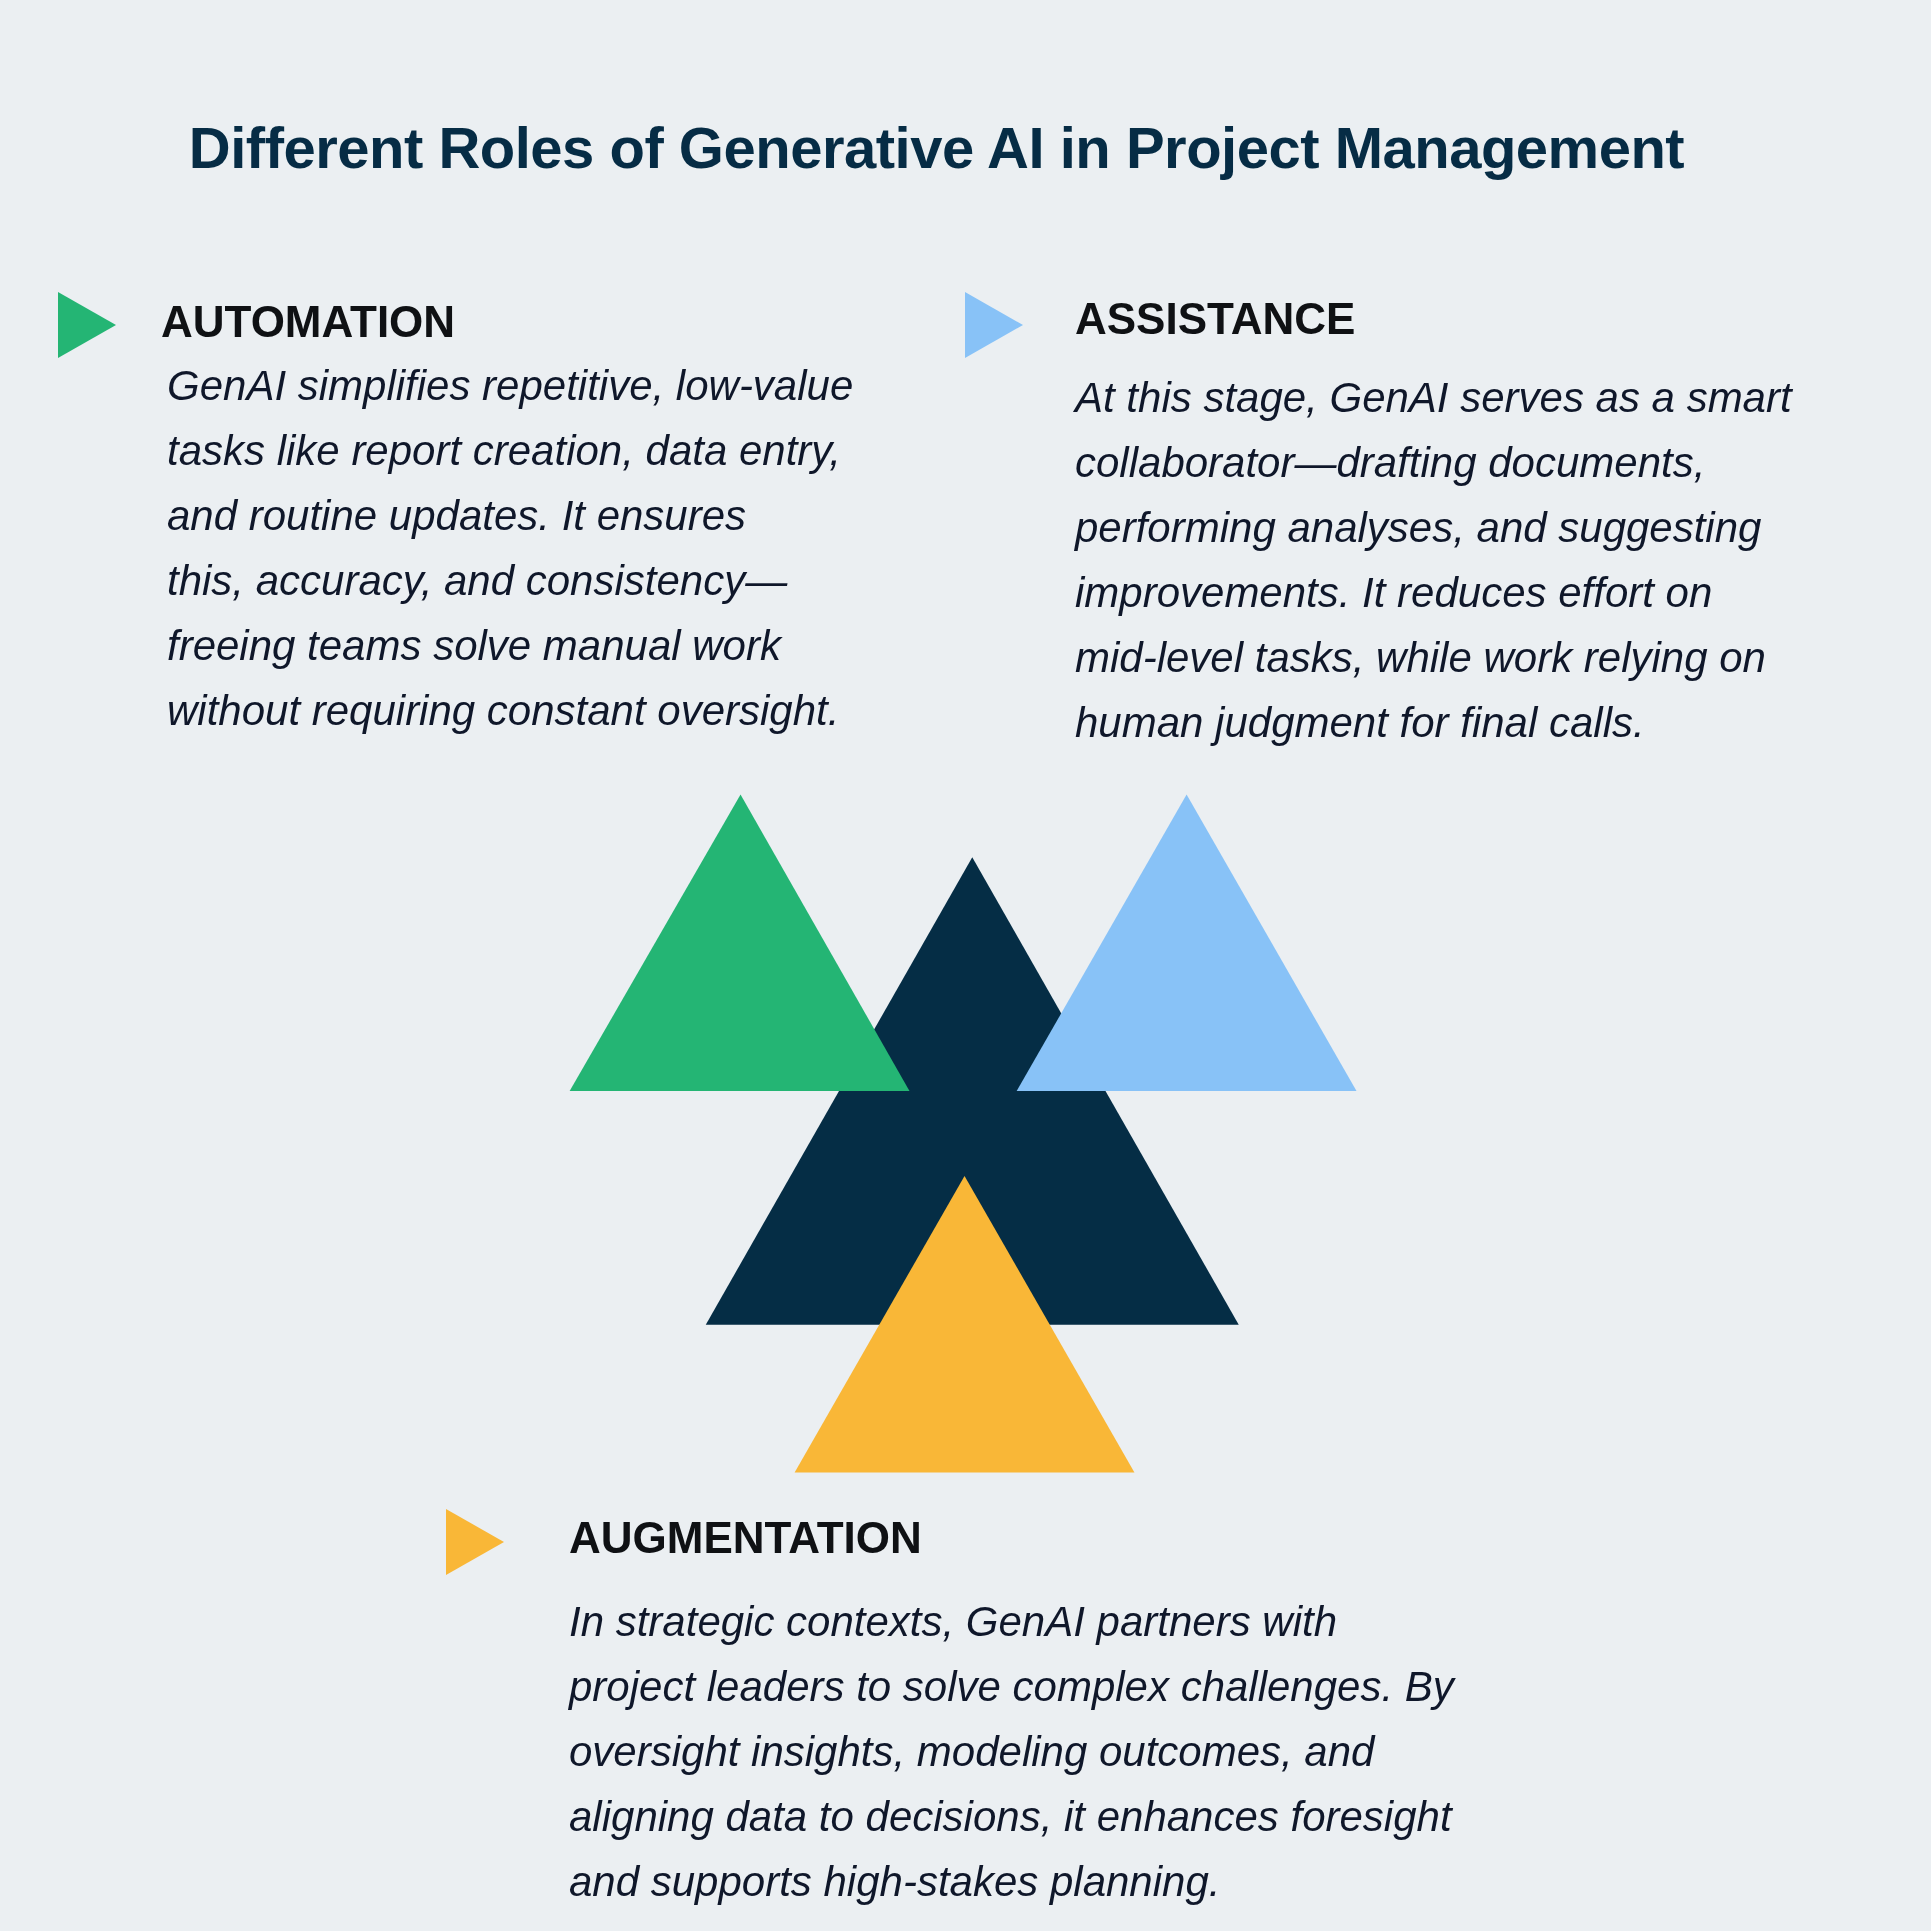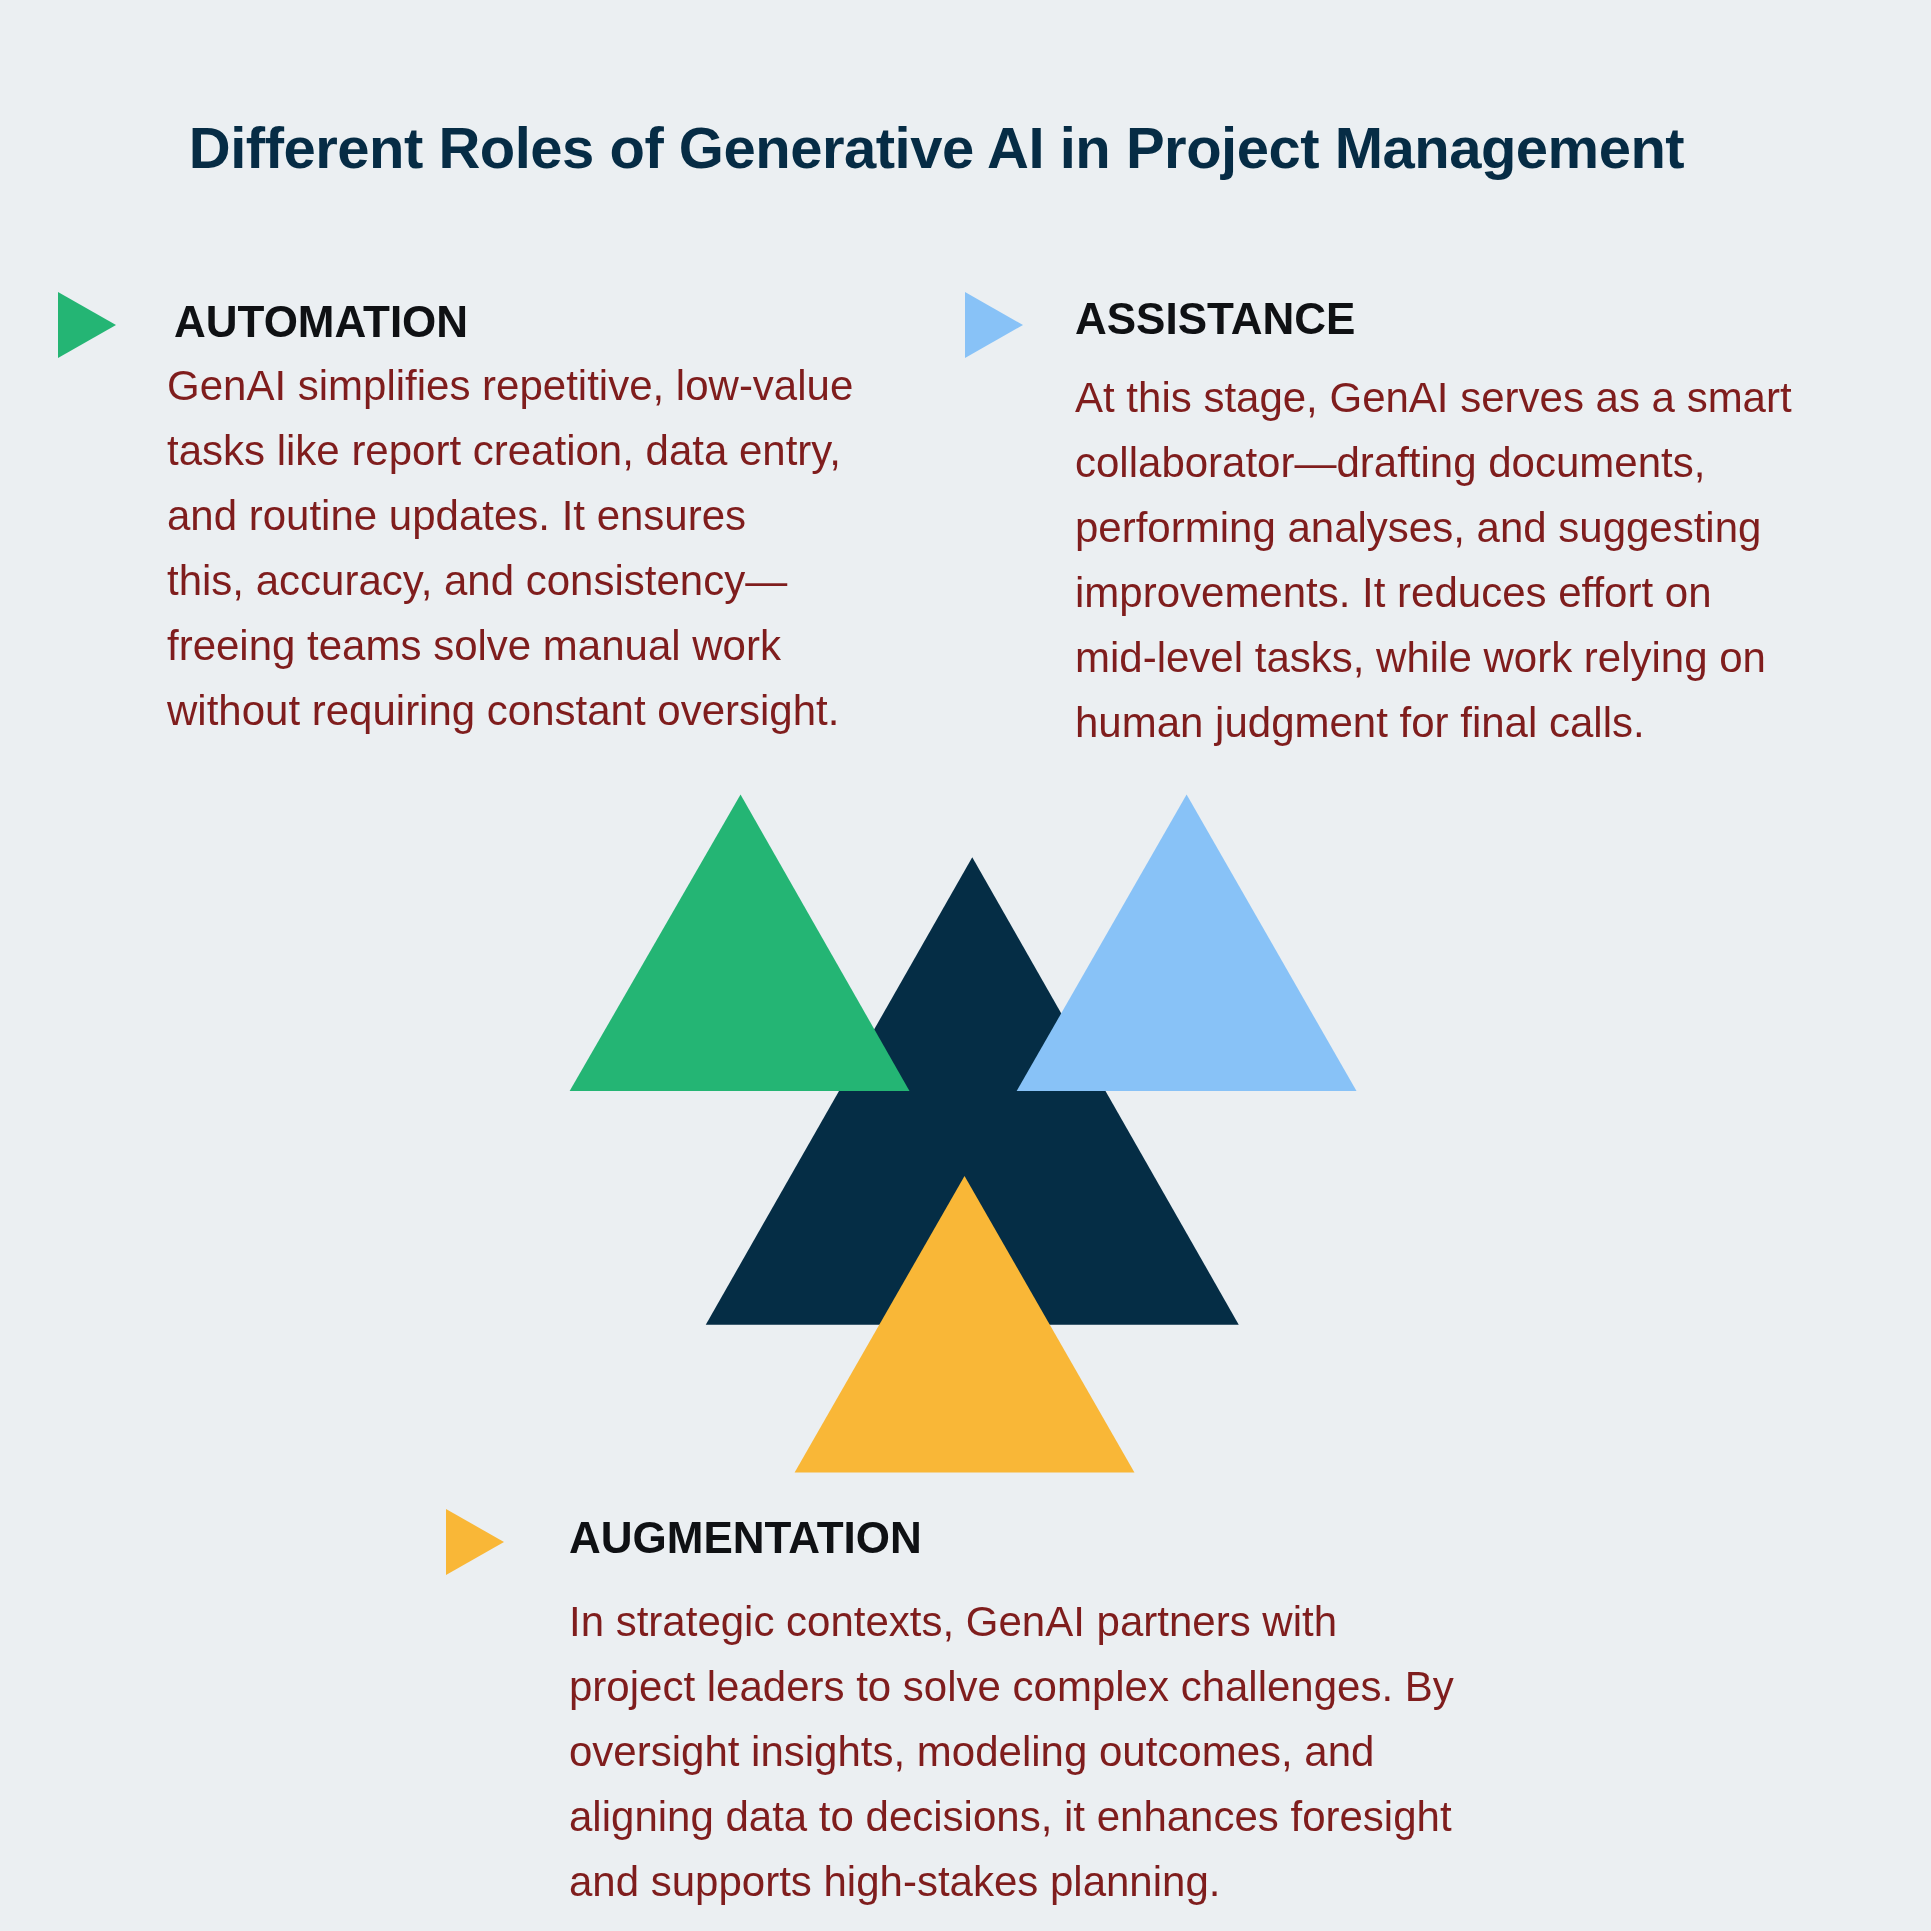--- a/index.html
+++ b/index.html
@@ -10,31 +10,31 @@
     color: #0f1114;
   }
   .title {
     position: absolute; left: 0; top: 114px; width: 1873px; text-align: center;
     font-size: 58px; font-weight: bold; color: #062c45; letter-spacing: -0.5px;
     margin: 0;
   }
   .block { position: absolute; }
   .marker { position: absolute; width: 0; height: 0; border-top: 33px solid transparent; border-bottom: 33px solid transparent; border-left: 58px solid #000; }
   .heading { position: absolute; font-size: 44px; font-weight: bold; color: #0f1114; margin: 0; white-space: nowrap; }
-  .body-text { position: absolute; font-size: 42px; line-height: 65px; color: #7f1d1d; margin: 0; }
+  .body-text { position: absolute; font-size: 42px; line-height: 65px; color: #0f172a; margin: 0; font-style: italic; }
   #diagram { position: absolute; left: 0; top: 0; }
 </style>
 </head>
 <body>
 
 <h1 class="title">Different Roles of Generative AI in Project Management</h1>
 
 <div class="block" style="left:0;top:0;">
   <div class="marker" style="left:58px;top:292px;border-left-color:#24b574;"></div>
-  <h2 class="heading" style="left:174px;top:297px;">AUTOMATION</h2>
+  <h2 class="heading" style="left:161px;top:297px;">AUTOMATION</h2>
   <div class="body-text" style="left:167px;top:353px;width:772px;">
     <div>GenAI simplifies repetitive, low-value</div>
     <div>tasks like report creation, data entry,</div>
     <div>and routine updates. It ensures</div>
     <div>this, accuracy, and consistency—</div>
     <div>freeing teams solve manual work</div>
     <div>without requiring constant oversight.</div>
   </div>
 </div>
 

